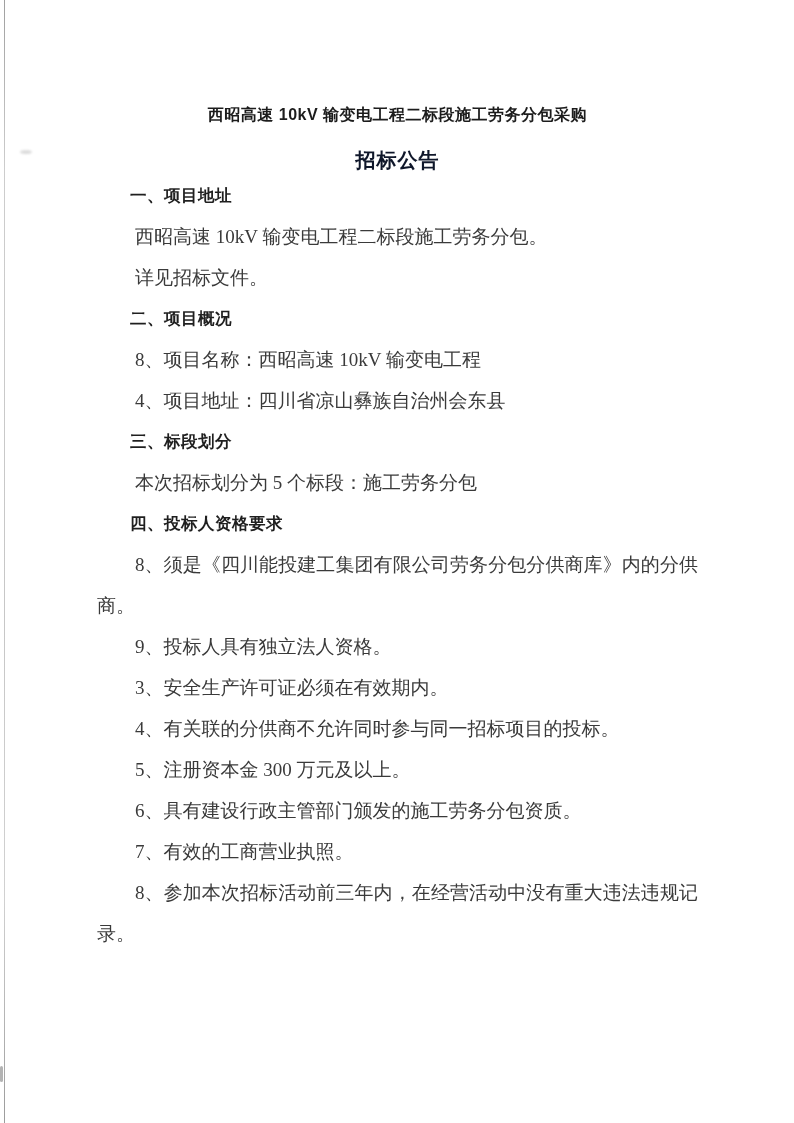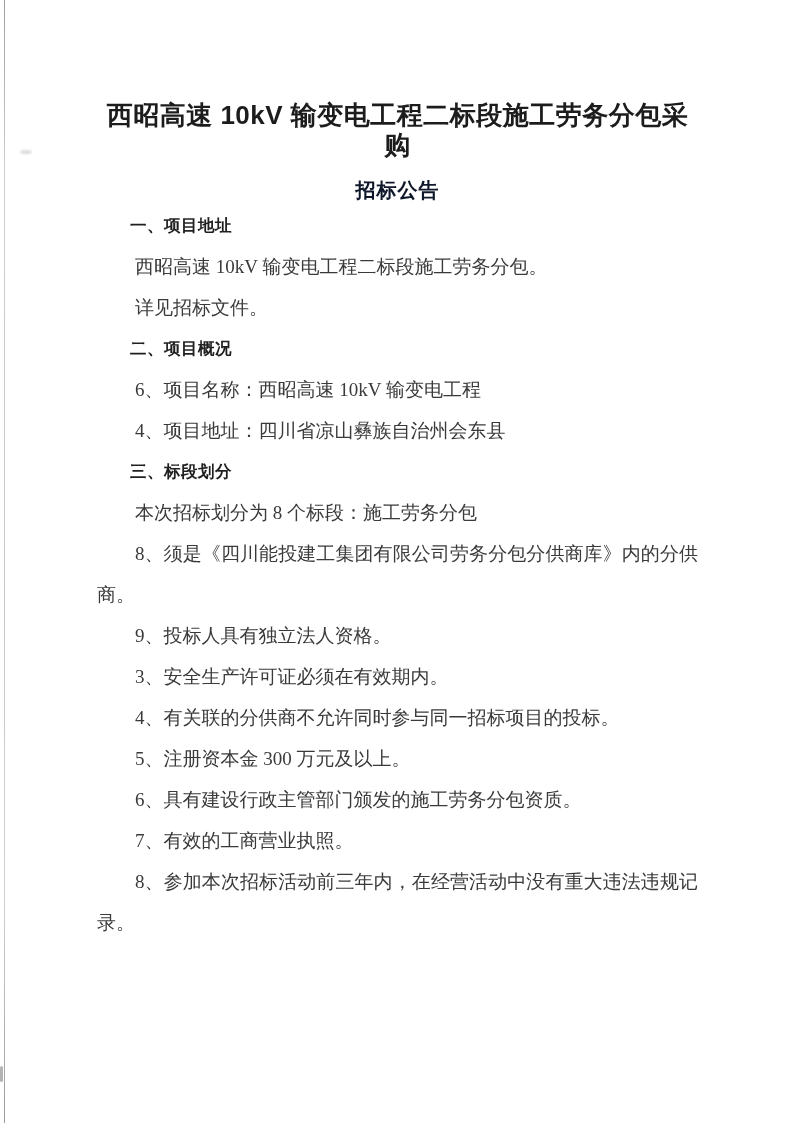--- a/index.html
+++ b/index.html
@@ -48,21 +48,21 @@
   .content {
     position: absolute;
     left: 97px;
     top: 100px;
     width: 601px;
     color: #343434;
   }
   .doc-title {
     margin: 0;
     font-family: "Liberation Sans", "DejaVu Sans", sans-serif;
-    font-size: 26px;
+    font-size: 16px;
     font-weight: 600;
     line-height: 30px;
     text-align: center;
     color: #1c1c1c;
     letter-spacing: 0.5px;
   }
   .doc-subtitle {
     margin: 15px 0 0 0;
     font-family: "Liberation Sans", "DejaVu Sans", sans-serif;
     font-size: 20px;
@@ -112,30 +112,31 @@
 
 
     <div>
       <h3 class="section-heading">一、项目地址</h3>
       <p class="item">西昭高速 10kV 输变电工程二标段施工劳务分包。</p>
       <p class="item">详见招标文件。</p>
     </div>
 
     <div>
       <h3 class="section-heading">二、项目概况</h3>
-      <p class="item">6、项目名称：西昭高速 10kV 输变电工程</p>
+      <p class="item">8、项目名称：西昭高速 10kV 输变电工程</p>
       <p class="item">4、项目地址：四川省凉山彝族自治州会东县</p>
     </div>
 
     <div>
       <h3 class="section-heading">三、标段划分</h3>
-      <p class="item">本次招标划分为 8 个标段：施工劳务分包</p>
+      <p class="item">本次招标划分为 5 个标段：施工劳务分包</p>
     </div>
 
     <div>
+      <h3 class="section-heading">四、投标人资格要求</h3>
       <p class="item">8、须是《四川能投建工集团有限公司劳务分包分供商库》内的分供商。</p>
       <p class="item">9、投标人具有独立法人资格。</p>
       <p class="item">3、安全生产许可证必须在有效期内。</p>
       <p class="item">4、有关联的分供商不允许同时参与同一招标项目的投标。</p>
       <p class="item">5、注册资本金 300 万元及以上。</p>
       <p class="item">6、具有建设行政主管部门颁发的施工劳务分包资质。</p>
       <p class="item">7、有效的工商营业执照。</p>
       <p class="item">8、参加本次招标活动前三年内，在经营活动中没有重大违法违规记录。</p>
     </div>
   </div>

